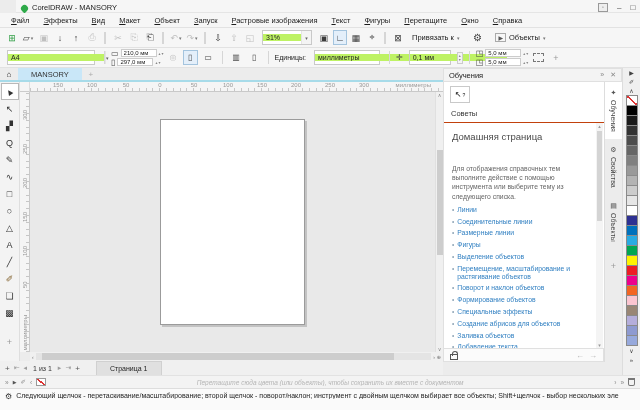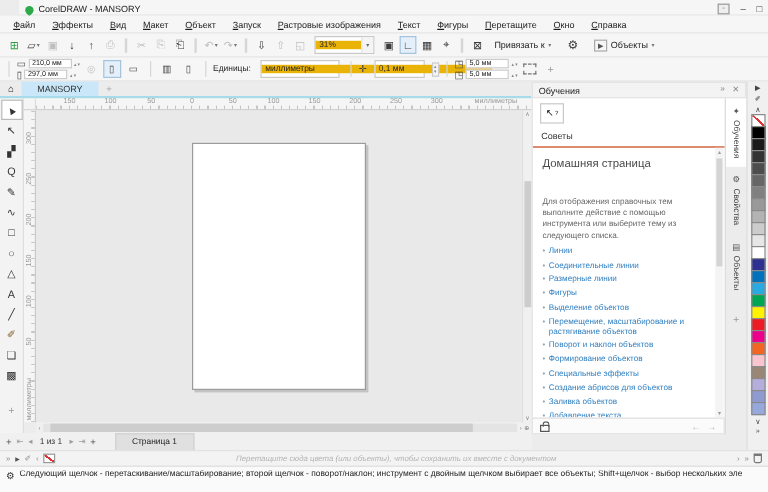--- a/index.html
+++ b/index.html
@@ -22,21 +22,21 @@
   
   .toolbar{position:absolute;top:28px;left:0;width:640px;height:20px;background:#f6f6f6;border-bottom:1px solid #e2e2e2;display:flex;align-items:center;padding-left:5px;gap:2px;}
   .tbtn{height:15px;min-width:14px;display:inline-flex;align-items:center;justify-content:center;font-size:9px;color:#3c3c3c;border:1px solid transparent;background:none;}
   .tbtn[data-enabled="false"]{color:#bfbfbf;}
   .tbtn[data-pressed="true"]{border-color:#a4c4de;background:#e4effa;}
   .tbtn[data-type="sep"]{min-width:1px;width:1px;height:12px;background:#d6d6d6;margin:0 3px;padding:0;}
   .tbtn .caret{display:none;}
   .tbtn[data-caret="true"] .caret{display:inline;font-size:5px;color:#777;margin-left:1px;}
   [data-name="new-document-icon"]{color:#2f9e44 !important;}
   .combo{display:inline-flex;height:15px;border:1px solid #c9c9c9;background:#fff;align-items:center;margin:0 3px;}
-  .combo input{border:none;outline:none;font-size:7px;padding:0 3px;font-family:inherit;color:#222;background:#eab308;}
+  .combo input{border:none;outline:none;font-size:7px;padding:0 3px;font-family:inherit;color:#222;background:#bef264;}
   .combo .combo-btn{width:10px;align-self:stretch;display:inline-flex;align-items:center;justify-content:center;font-size:5px;color:#666;border-left:1px solid #e4e4e4;background:#f4f4f4;}
   .tlabel-btn{display:inline-flex;align-items:center;gap:3px;padding:0 5px;height:15px;font-size:7.5px;color:#1c1c1c;}
   .caret-sm{font-size:5px;color:#777;}
 
   
   .propbar{position:absolute;top:48px;left:0;width:640px;height:20px;background:#f6f6f6;border-bottom:1px solid #e2e2e2;display:flex;align-items:center;padding-left:4px;gap:3px;}
   .psep{width:1px;height:13px;background:#d6d6d6;margin:0 3px;}
   .dim-block{display:flex;flex-direction:column;gap:1px;}
   .dim-row{display:flex;align-items:center;gap:2px;height:8px;font-size:6px;color:#555;}
   .dim-row input{width:36px;height:8px;border:1px solid #ccc;font-size:6px;padding:0 2px;font-family:inherit;color:#222;background:#fff;}
@@ -263,20 +263,24 @@
   </span>
   <span class="tbtn" data-name="options-gear-icon" style="font-size:10px;margin:0 4px;">⚙</span>
   <span class="tlabel-btn" data-name="launch-button">
     <span data-name="launch-icon" style="font-size:6px;color:#555;border:1px solid #aaa;padding:0 2px;">▶</span>
     <span>Объекты</span>
     <span class="caret-sm" data-name="launch-caret-icon">▾</span>
   </span>
 </div>
 
 <div class="propbar" data-name="property-bar">
+  <span class="combo" data-name="page-size-combo" style="width:88px;">
+    <input style="flex: 1 1 0%;" data-name="page-size-input" readonly="" value="A4">
+    <span class="combo-btn" data-name="page-size-caret-icon">▾</span>
+  </span>
   <span class="psep"></span>
   <span class="dim-block">
     <span class="dim-row">
       <span class="pico" data-name="page-width-icon">▭</span>
       <input data-name="page-width-input" readonly="" value="210,0 мм" style="">
       <span class="mini-spin" data-name="page-width-spinner">
           <span>▴</span>
           <span>▾</span>
         </span>
     </span>

